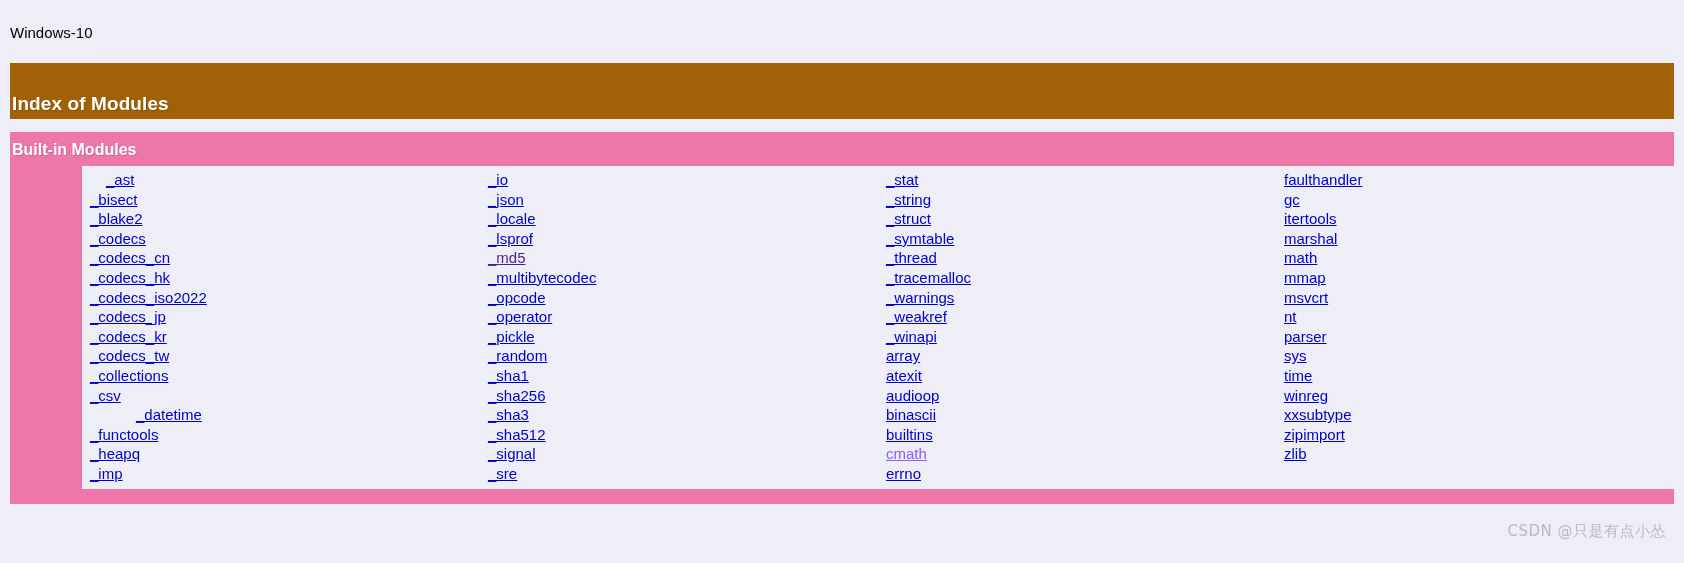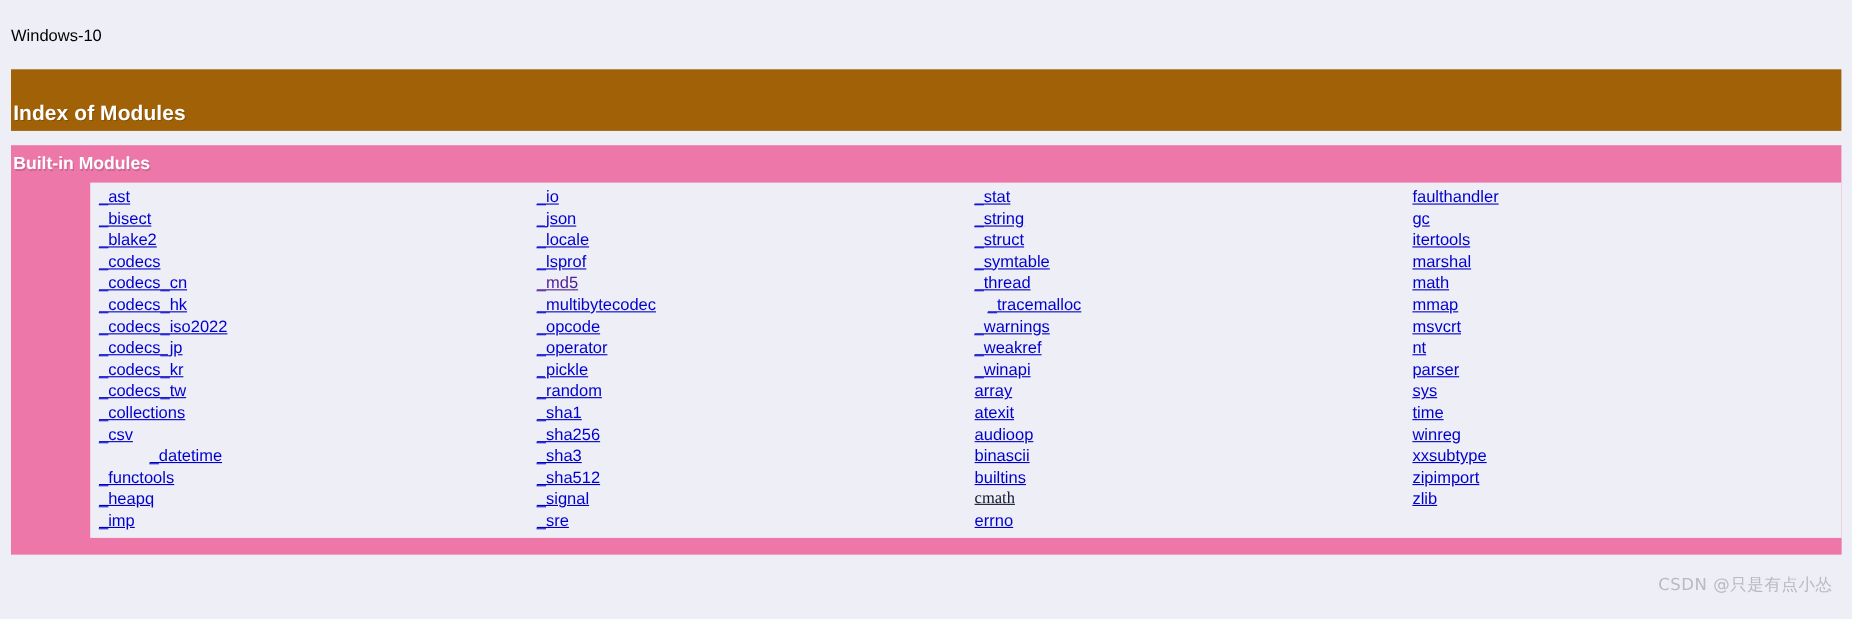--- a/index.html
+++ b/index.html
@@ -172,21 +172,21 @@
   <div class="big-section-title">Index of Modules</div>
 </div>
 
 <div class="pink-section">
   <div class="pink-section-title">Built-in Modules</div>
   <div class="pink-body">
     <div class="pink-gutter"></div>
     <div class="module-panel">
       <div class="module-columns">
         <div class="module-col">
-            <span class="module-link" style="color: rgb(0, 0, 204);">_ast</span>
+            <span class="module-link" style="color: rgb(0, 0, 204); margin-left: 16px;">_ast</span>
             <span class="module-link" style="color: rgb(0, 0, 204);">_bisect</span>
             <span class="module-link" style="color: rgb(0, 0, 204);">_blake2</span>
             <span class="module-link" style="color: rgb(0, 0, 204);">_codecs</span>
             <span class="module-link" style="color: rgb(0, 0, 204);">_codecs_cn</span>
             <span class="module-link" style="color: rgb(0, 0, 204);">_codecs_hk</span>
             <span class="module-link" style="color: rgb(0, 0, 204);">_codecs_iso2022</span>
             <span class="module-link" style="color: rgb(0, 0, 204);">_codecs_jp</span>
             <span class="module-link" style="color: rgb(0, 0, 204);">_codecs_kr</span>
             <span class="module-link" style="color: rgb(0, 0, 204);">_codecs_tw</span>
             <span class="module-link" style="color: rgb(0, 0, 204);">_collections</span>
@@ -213,30 +213,30 @@
             <span class="module-link" style="color: rgb(0, 0, 204);">_sha512</span>
             <span class="module-link" style="color: rgb(0, 0, 204);">_signal</span>
             <span class="module-link" style="color: rgb(0, 0, 204);">_sre</span>
           </div>
         <div class="module-col">
             <span class="module-link" style="color: rgb(0, 0, 204);">_stat</span>
             <span class="module-link" style="color: rgb(0, 0, 204);">_string</span>
             <span class="module-link" style="color: rgb(0, 0, 204);">_struct</span>
             <span class="module-link" style="color: rgb(0, 0, 204);">_symtable</span>
             <span class="module-link" style="color: rgb(0, 0, 204);">_thread</span>
-            <span class="module-link" style="color: rgb(0, 0, 204); margin-left: 12px;">_tracemalloc</span>
+            <span class="module-link" style="color: rgb(0, 0, 204);">_tracemalloc</span>
             <span class="module-link" style="color: rgb(0, 0, 204);">_warnings</span>
             <span class="module-link" style="color: rgb(0, 0, 204);">_weakref</span>
             <span class="module-link" style="color: rgb(0, 0, 204);">_winapi</span>
             <span class="module-link" style="color: rgb(0, 0, 204);">array</span>
             <span class="module-link" style="color: rgb(0, 0, 204);">atexit</span>
             <span class="module-link" style="color: rgb(0, 0, 204);">audioop</span>
             <span class="module-link" style="color: rgb(0, 0, 204);">binascii</span>
             <span class="module-link" style="color: rgb(0, 0, 204);">builtins</span>
-            <span class="module-link" style="color: #0f172a; font-family: Liberation Serif, serif;">cmath</span>
+            <span class="module-link" style="color: #8b5cf6;">cmath</span>
             <span class="module-link" style="color: rgb(0, 0, 204);">errno</span>
           </div>
         <div class="module-col">
             <span class="module-link" style="color: rgb(0, 0, 204);">faulthandler</span>
             <span class="module-link" style="color: rgb(0, 0, 204);">gc</span>
             <span class="module-link" style="color: rgb(0, 0, 204);">itertools</span>
             <span class="module-link" style="color: rgb(0, 0, 204);">marshal</span>
             <span class="module-link" style="color: rgb(0, 0, 204);">math</span>
             <span class="module-link" style="color: rgb(0, 0, 204);">mmap</span>
             <span class="module-link" style="color: rgb(0, 0, 204);">msvcrt</span>

